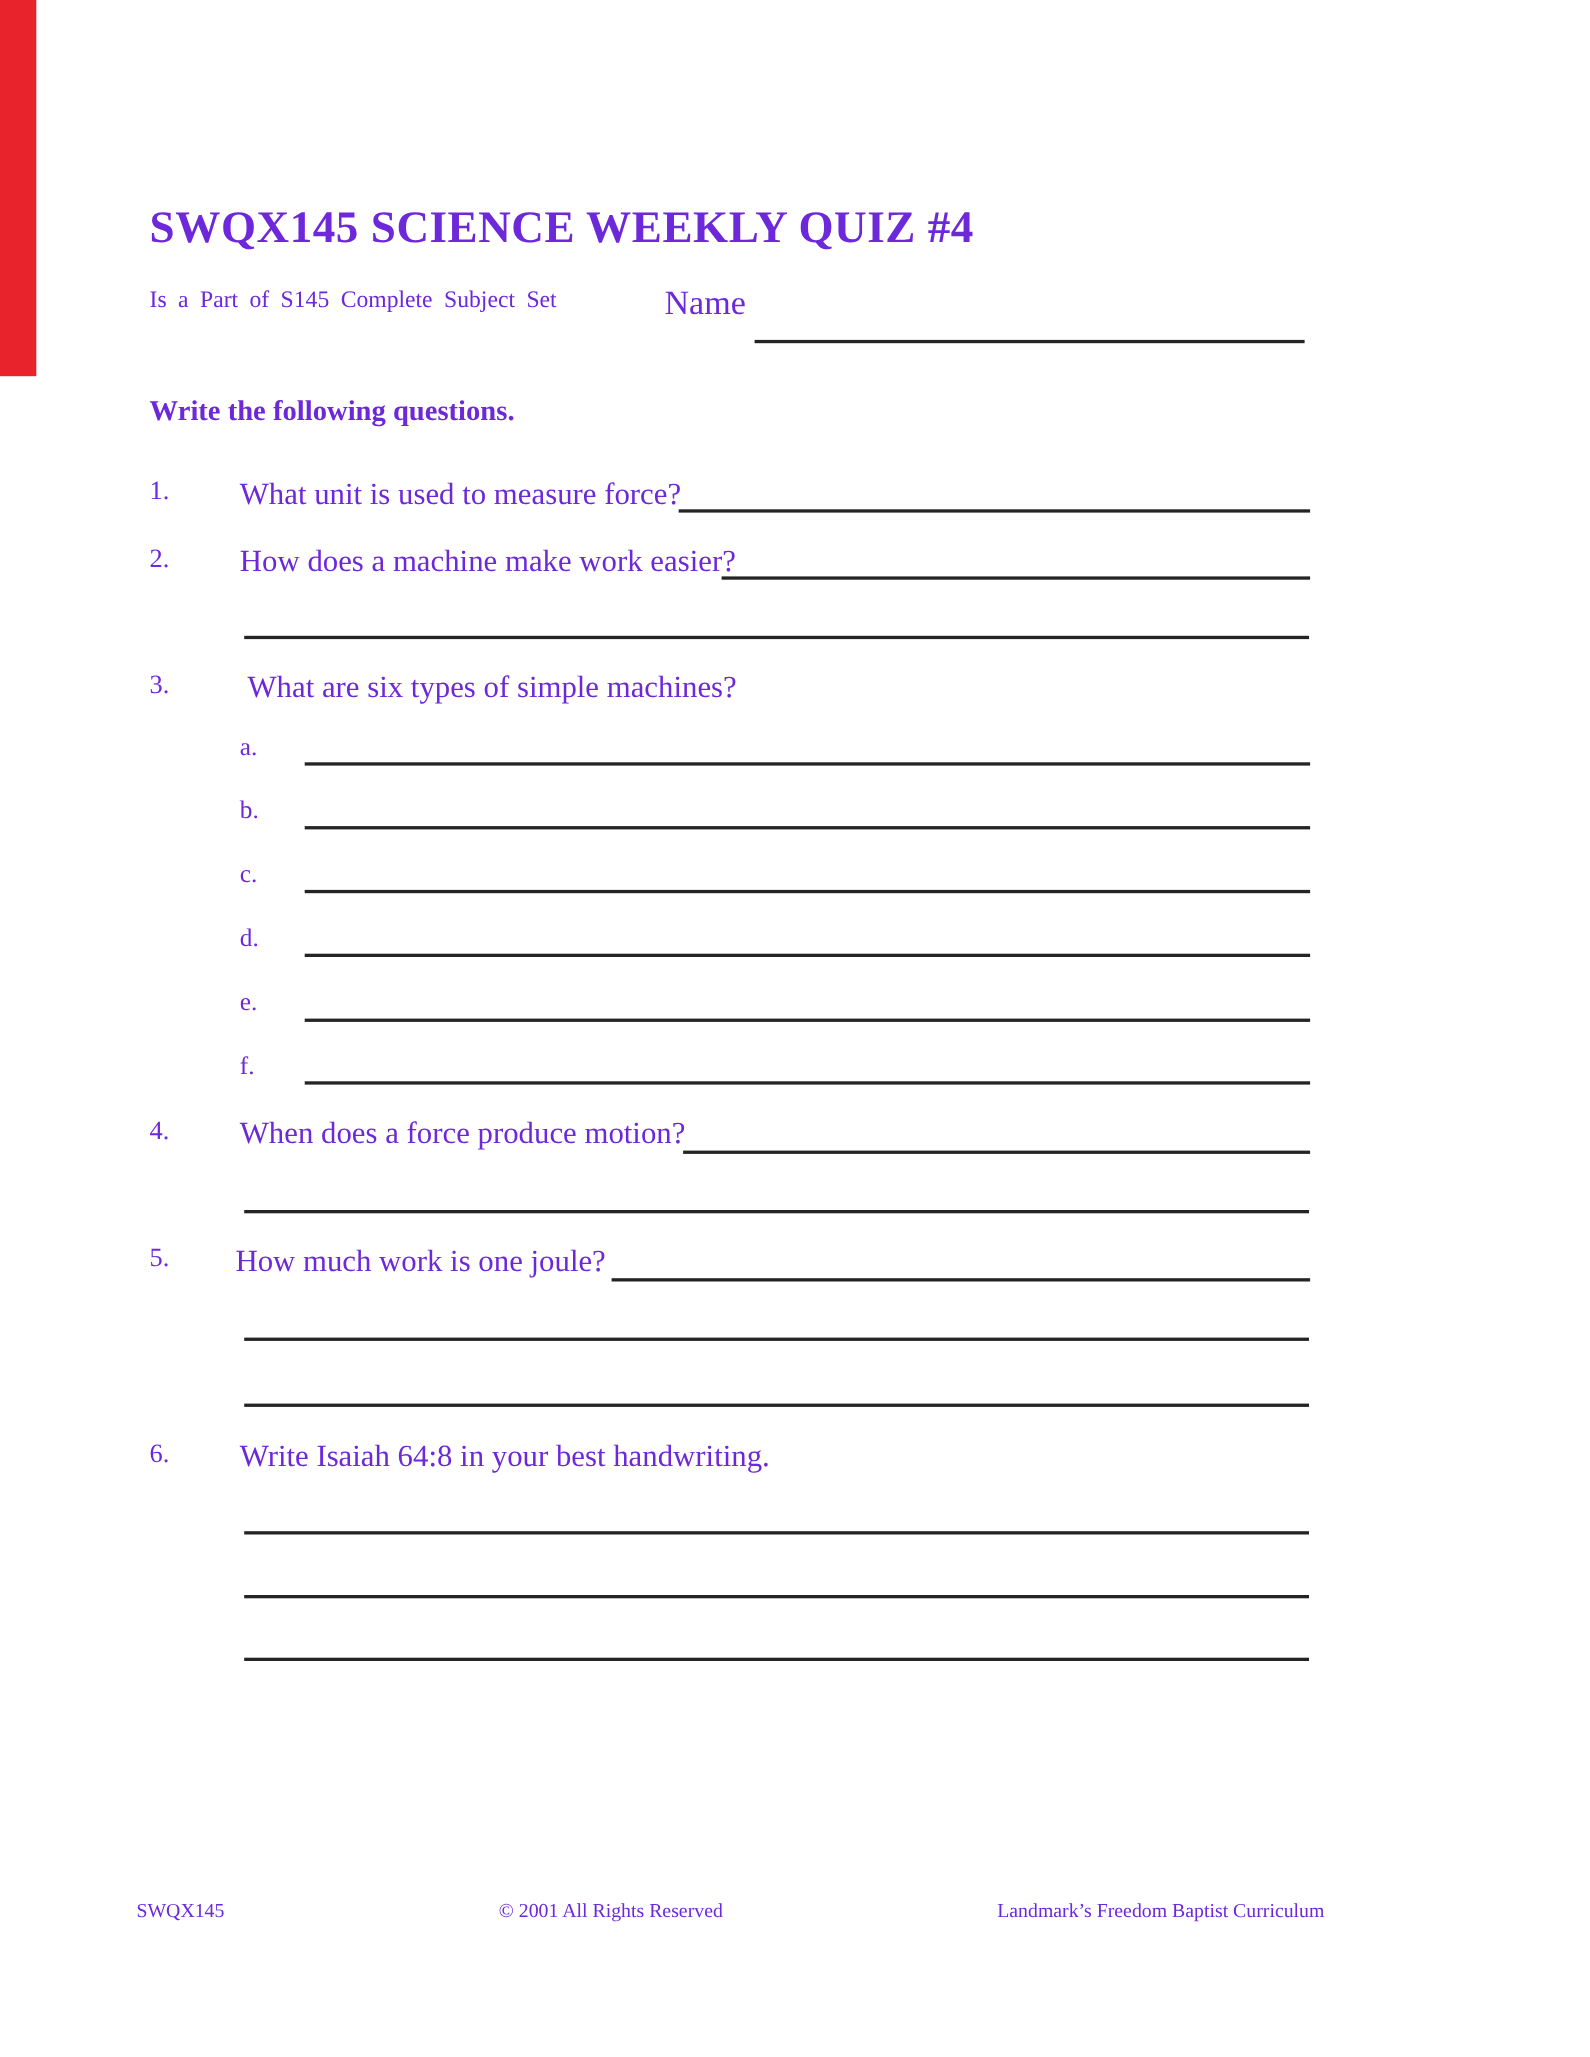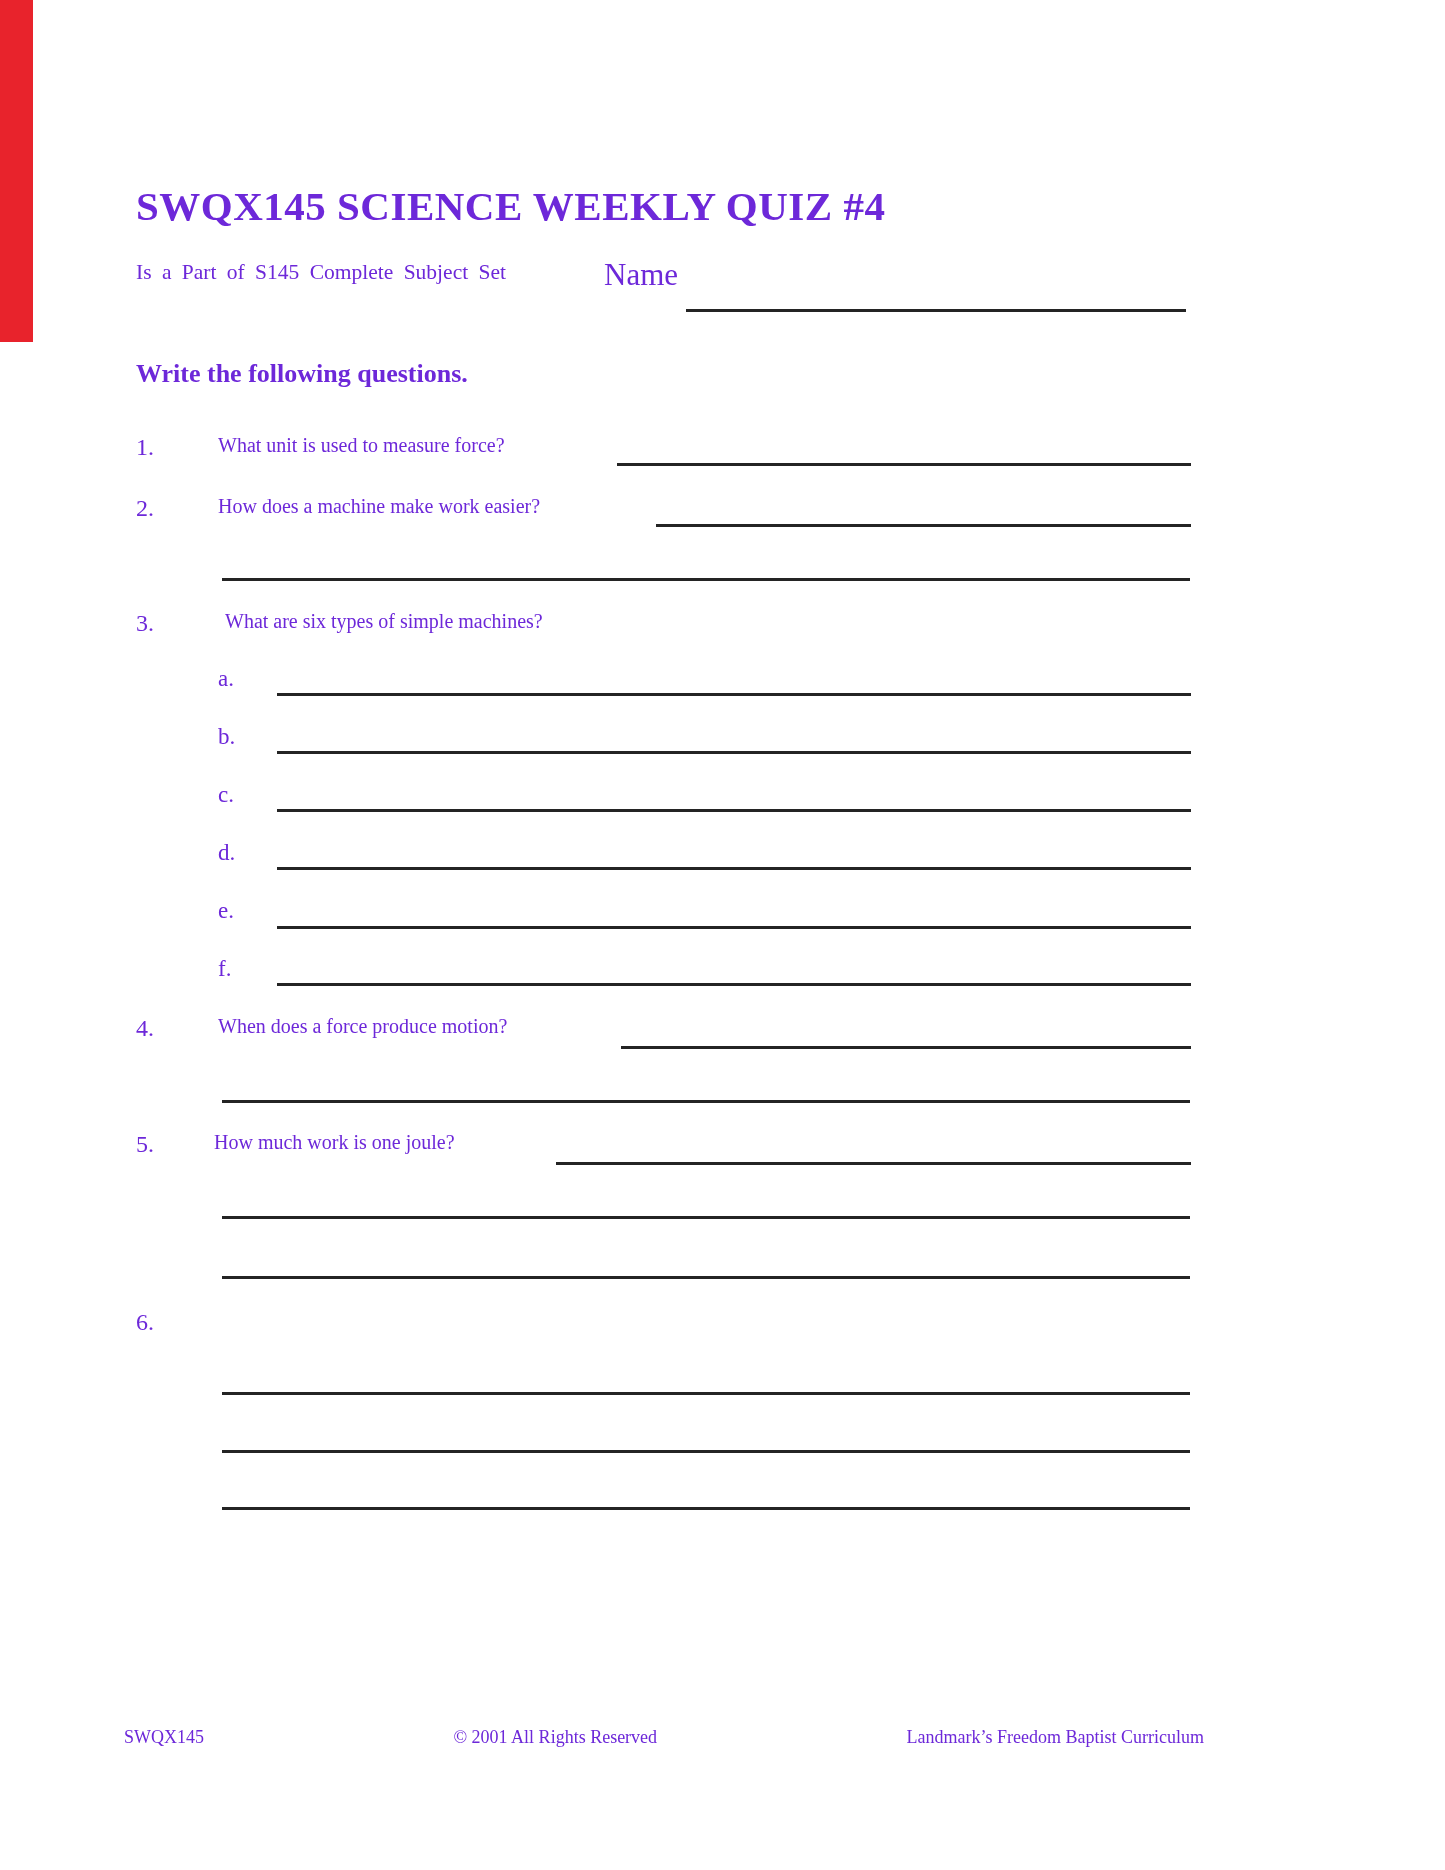--- a/index.html
+++ b/index.html
@@ -44,21 +44,21 @@
     position: absolute;
     height: 3px;
     background: #242424;
   }
   .instruction {
     left: 136px; top: 359px;
     font-size: 26px;
     font-weight: bold;
   }
   .qnum  { font-size: 24px; left: 136px; }
-  .qtext { font-size: 20px; left: 218px; }
+  .qtext { font-size: 28px; left: 218px; }
   .sublabel { font-size: 23px; left: 218px; }
   .footer {
     position: absolute;
     left: 124px; top: 1727px;
     width: 1080px;
     display: flex;
     justify-content: space-between;
     align-items: baseline;
     font-size: 18px;
   }
@@ -112,20 +112,21 @@
   <div class="line" style="left:621px; top:1046px; width:570px;"></div>
   <div class="line" style="left:222px; top:1100px; width:968px;"></div>
 
   <div class="abs qnum" style="top:1131px;">5.</div>
   <div class="abs qtext" style="top:1131px; left:214px;text-align:center;">How much work is one joule?</div>
   <div class="line" style="left:556px; top:1162px; width:635px;"></div>
   <div class="line" style="left:222px; top:1216px; width:968px;"></div>
   <div class="line" style="left:222px; top:1276px; width:968px;"></div>
 
   <div class="abs qnum" style="top:1309px;">6.</div>
+  <div class="abs qtext" style="top:1309px;">Write Isaiah 64:8 in your best handwriting.</div>
   <div class="line" style="left:222px; top:1392px; width:968px;"></div>
   <div class="line" style="left:222px; top:1450px; width:968px;"></div>
   <div class="line" style="left:222px; top:1507px; width:968px;"></div>
 
   <div class="footer">
     <span>SWQX145</span>
     <span>© 2001 All Rights Reserved</span>
     <span>Landmark’s Freedom Baptist Curriculum</span>
   </div>
 

